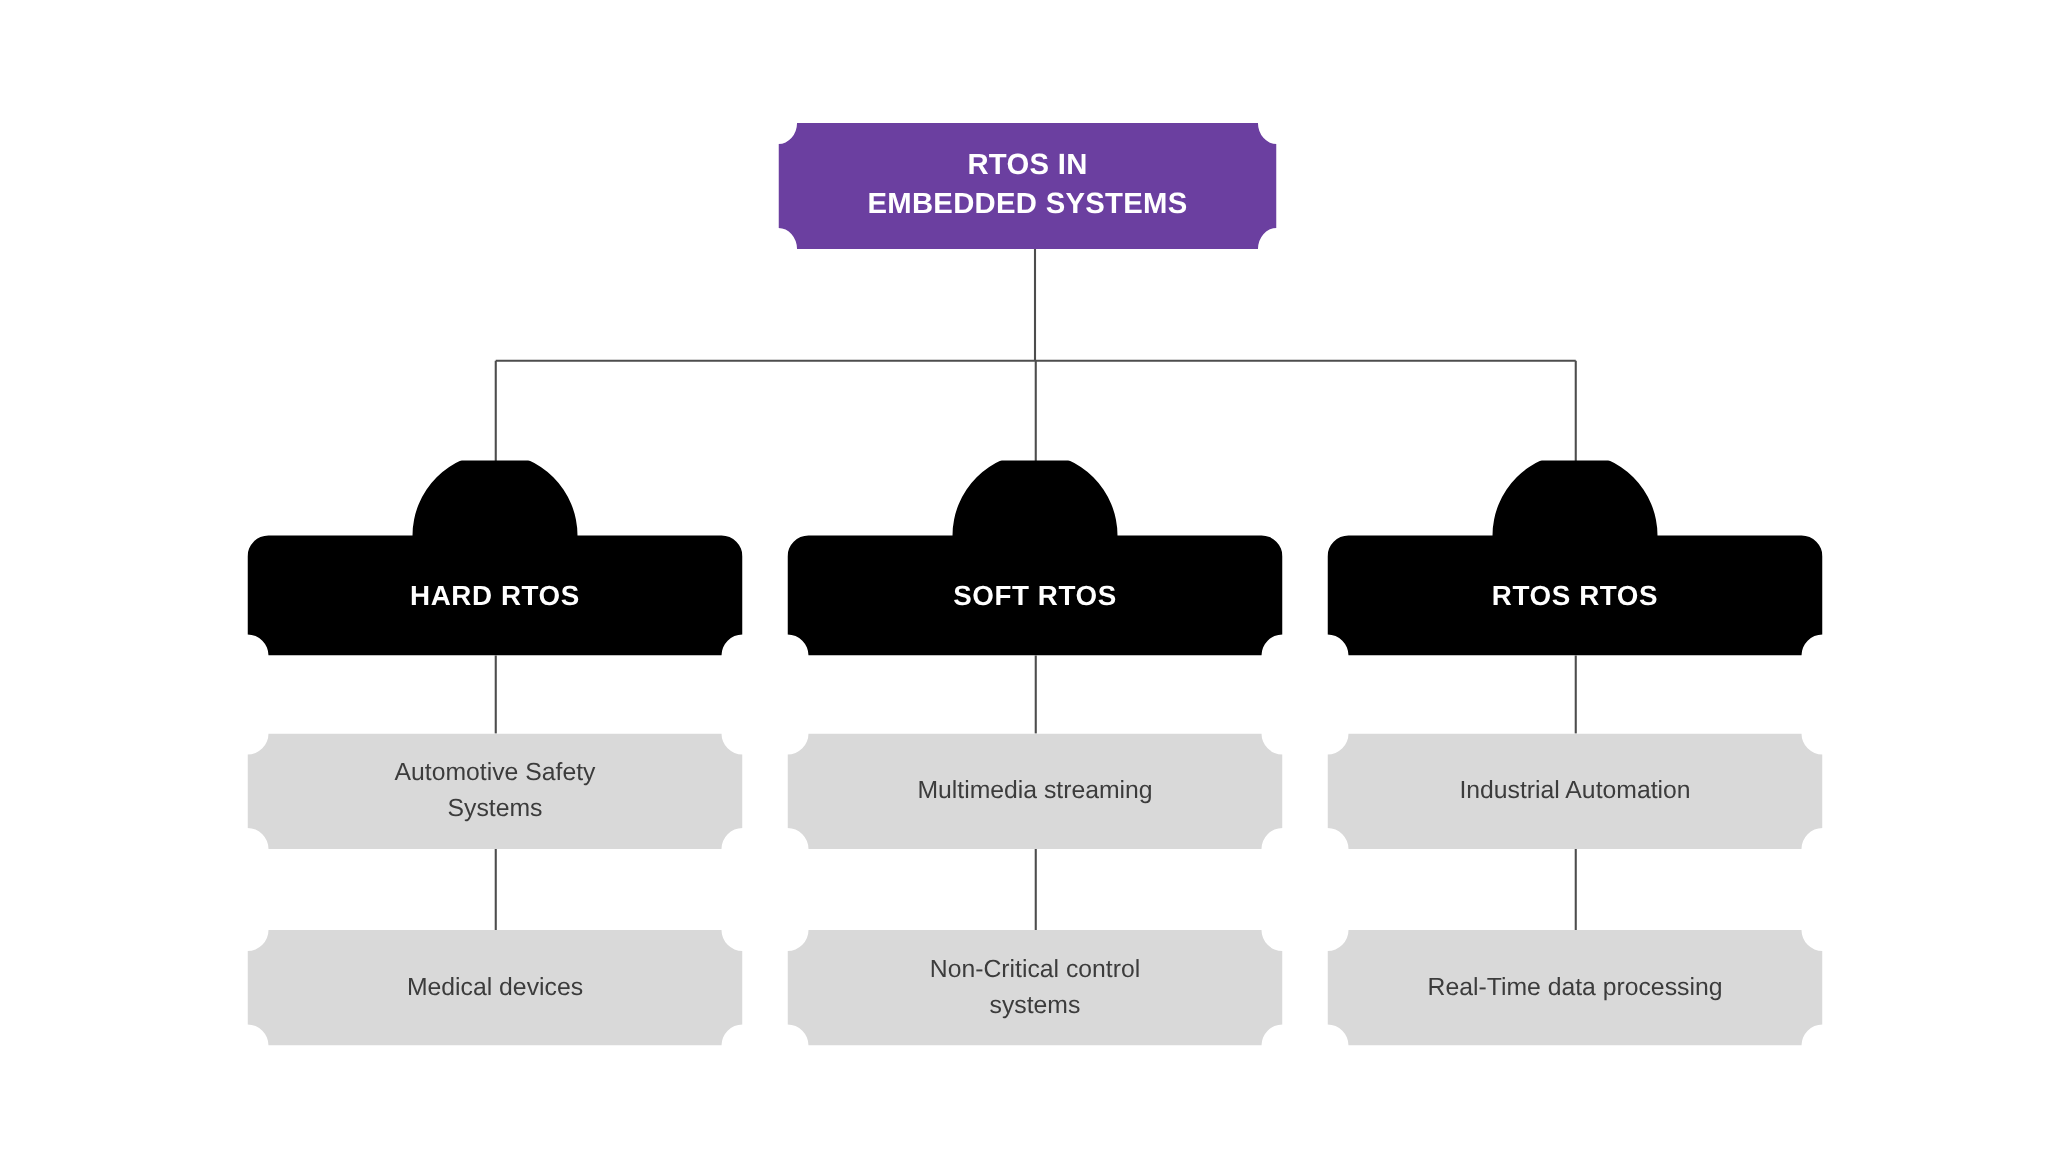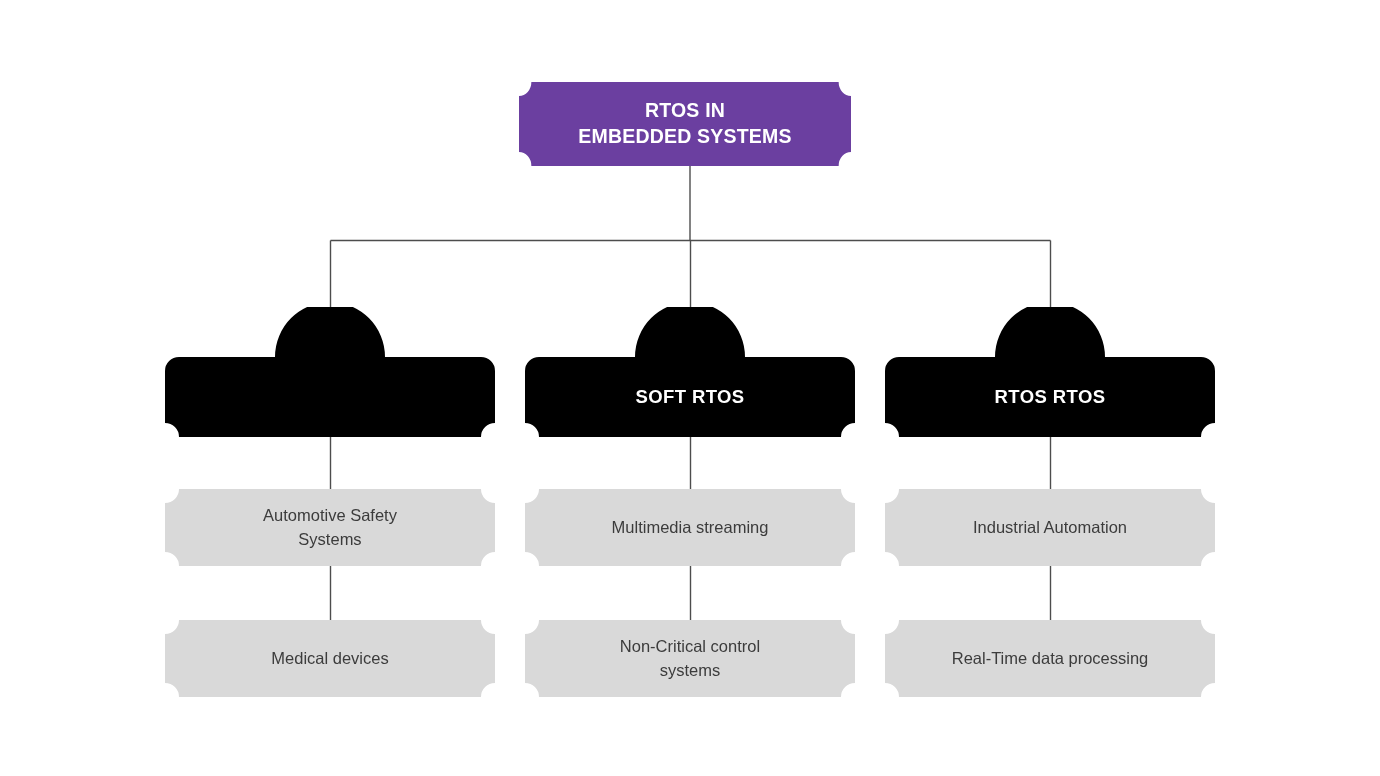--- a/index.html
+++ b/index.html
@@ -179,20 +179,21 @@
                A14,14 0 0,1 330,64
                L330,116
                A14,14 0 0,0 316,130
                L14,130
                A14,14 0 0,0 0,116
                L0,64
                A14,14 0 0,1 14,50
                Z" fill="#000000"></path>
     </svg>
     <div class="label-num">01</div>
+    <div class="label-title">HARD RTOS</div>
   </div>
 
   <div class="node branch-node col-1 row-branch">
     <svg class="shape" viewBox="0 0 330 130" aria-hidden="true">
       <path d="M110,50
                A55,55 0 0,1 220,50
                L316,50
                A14,14 0 0,1 330,64
                L330,116
                A14,14 0 0,0 316,130

